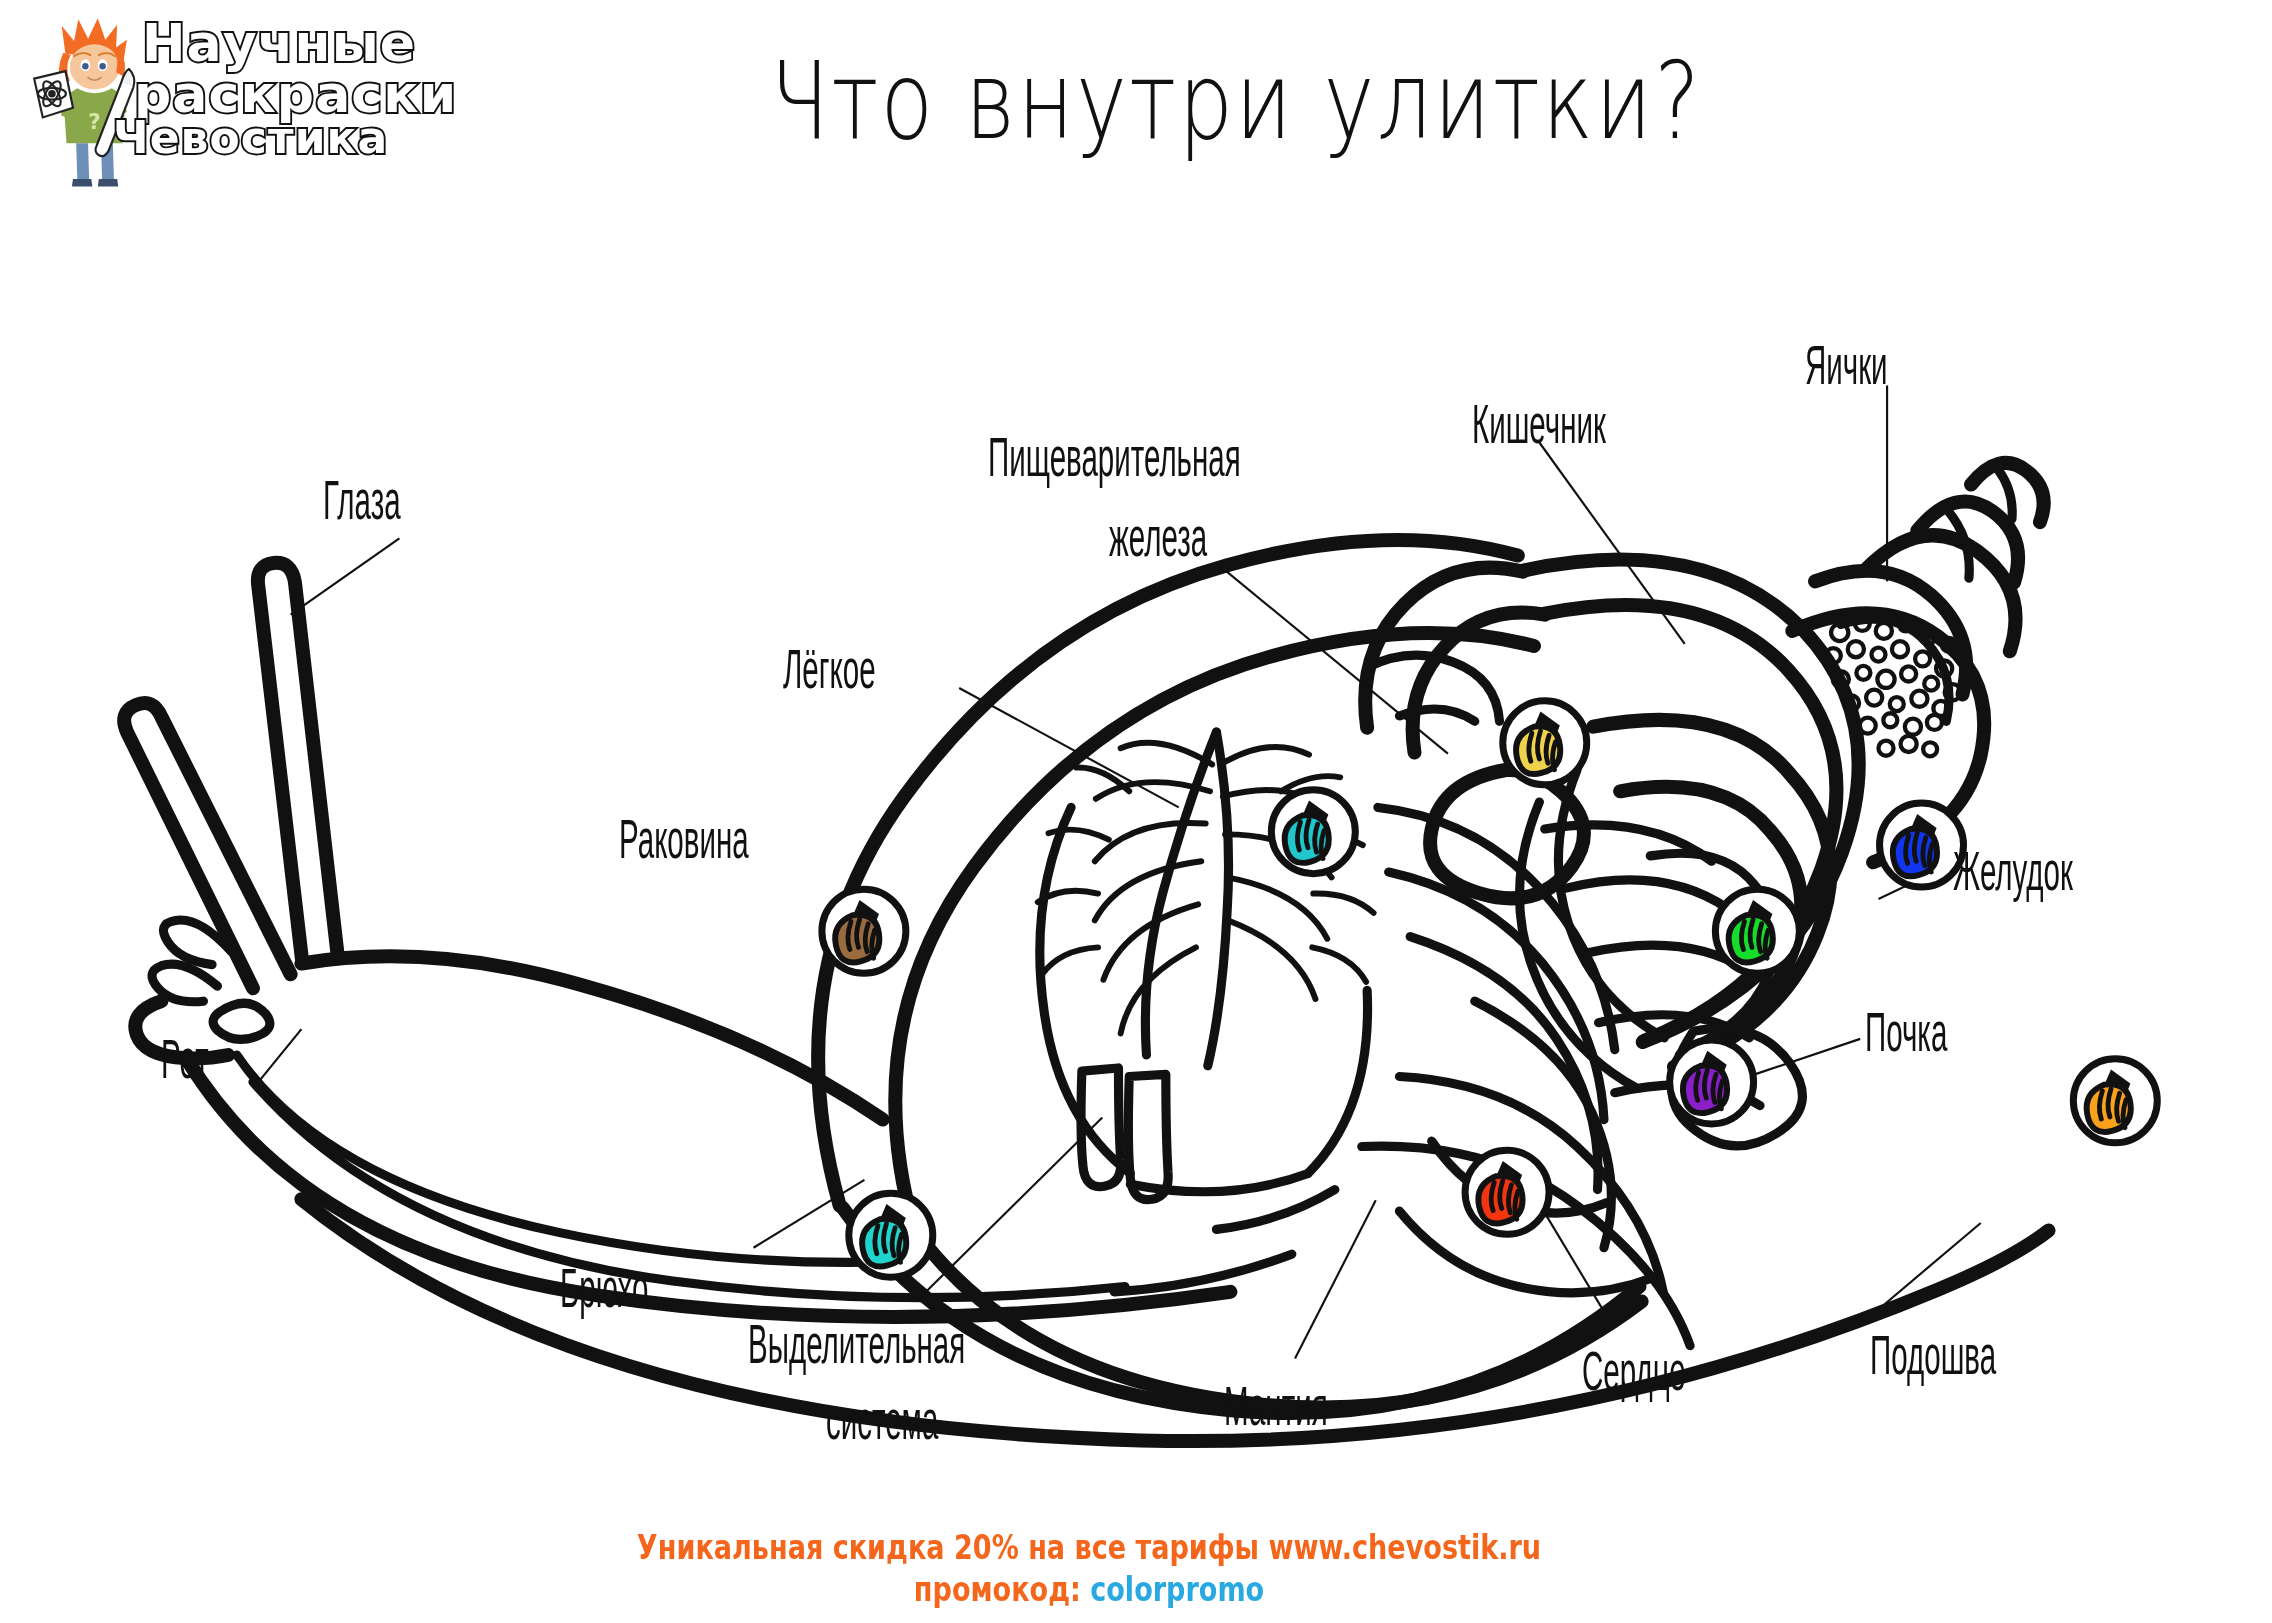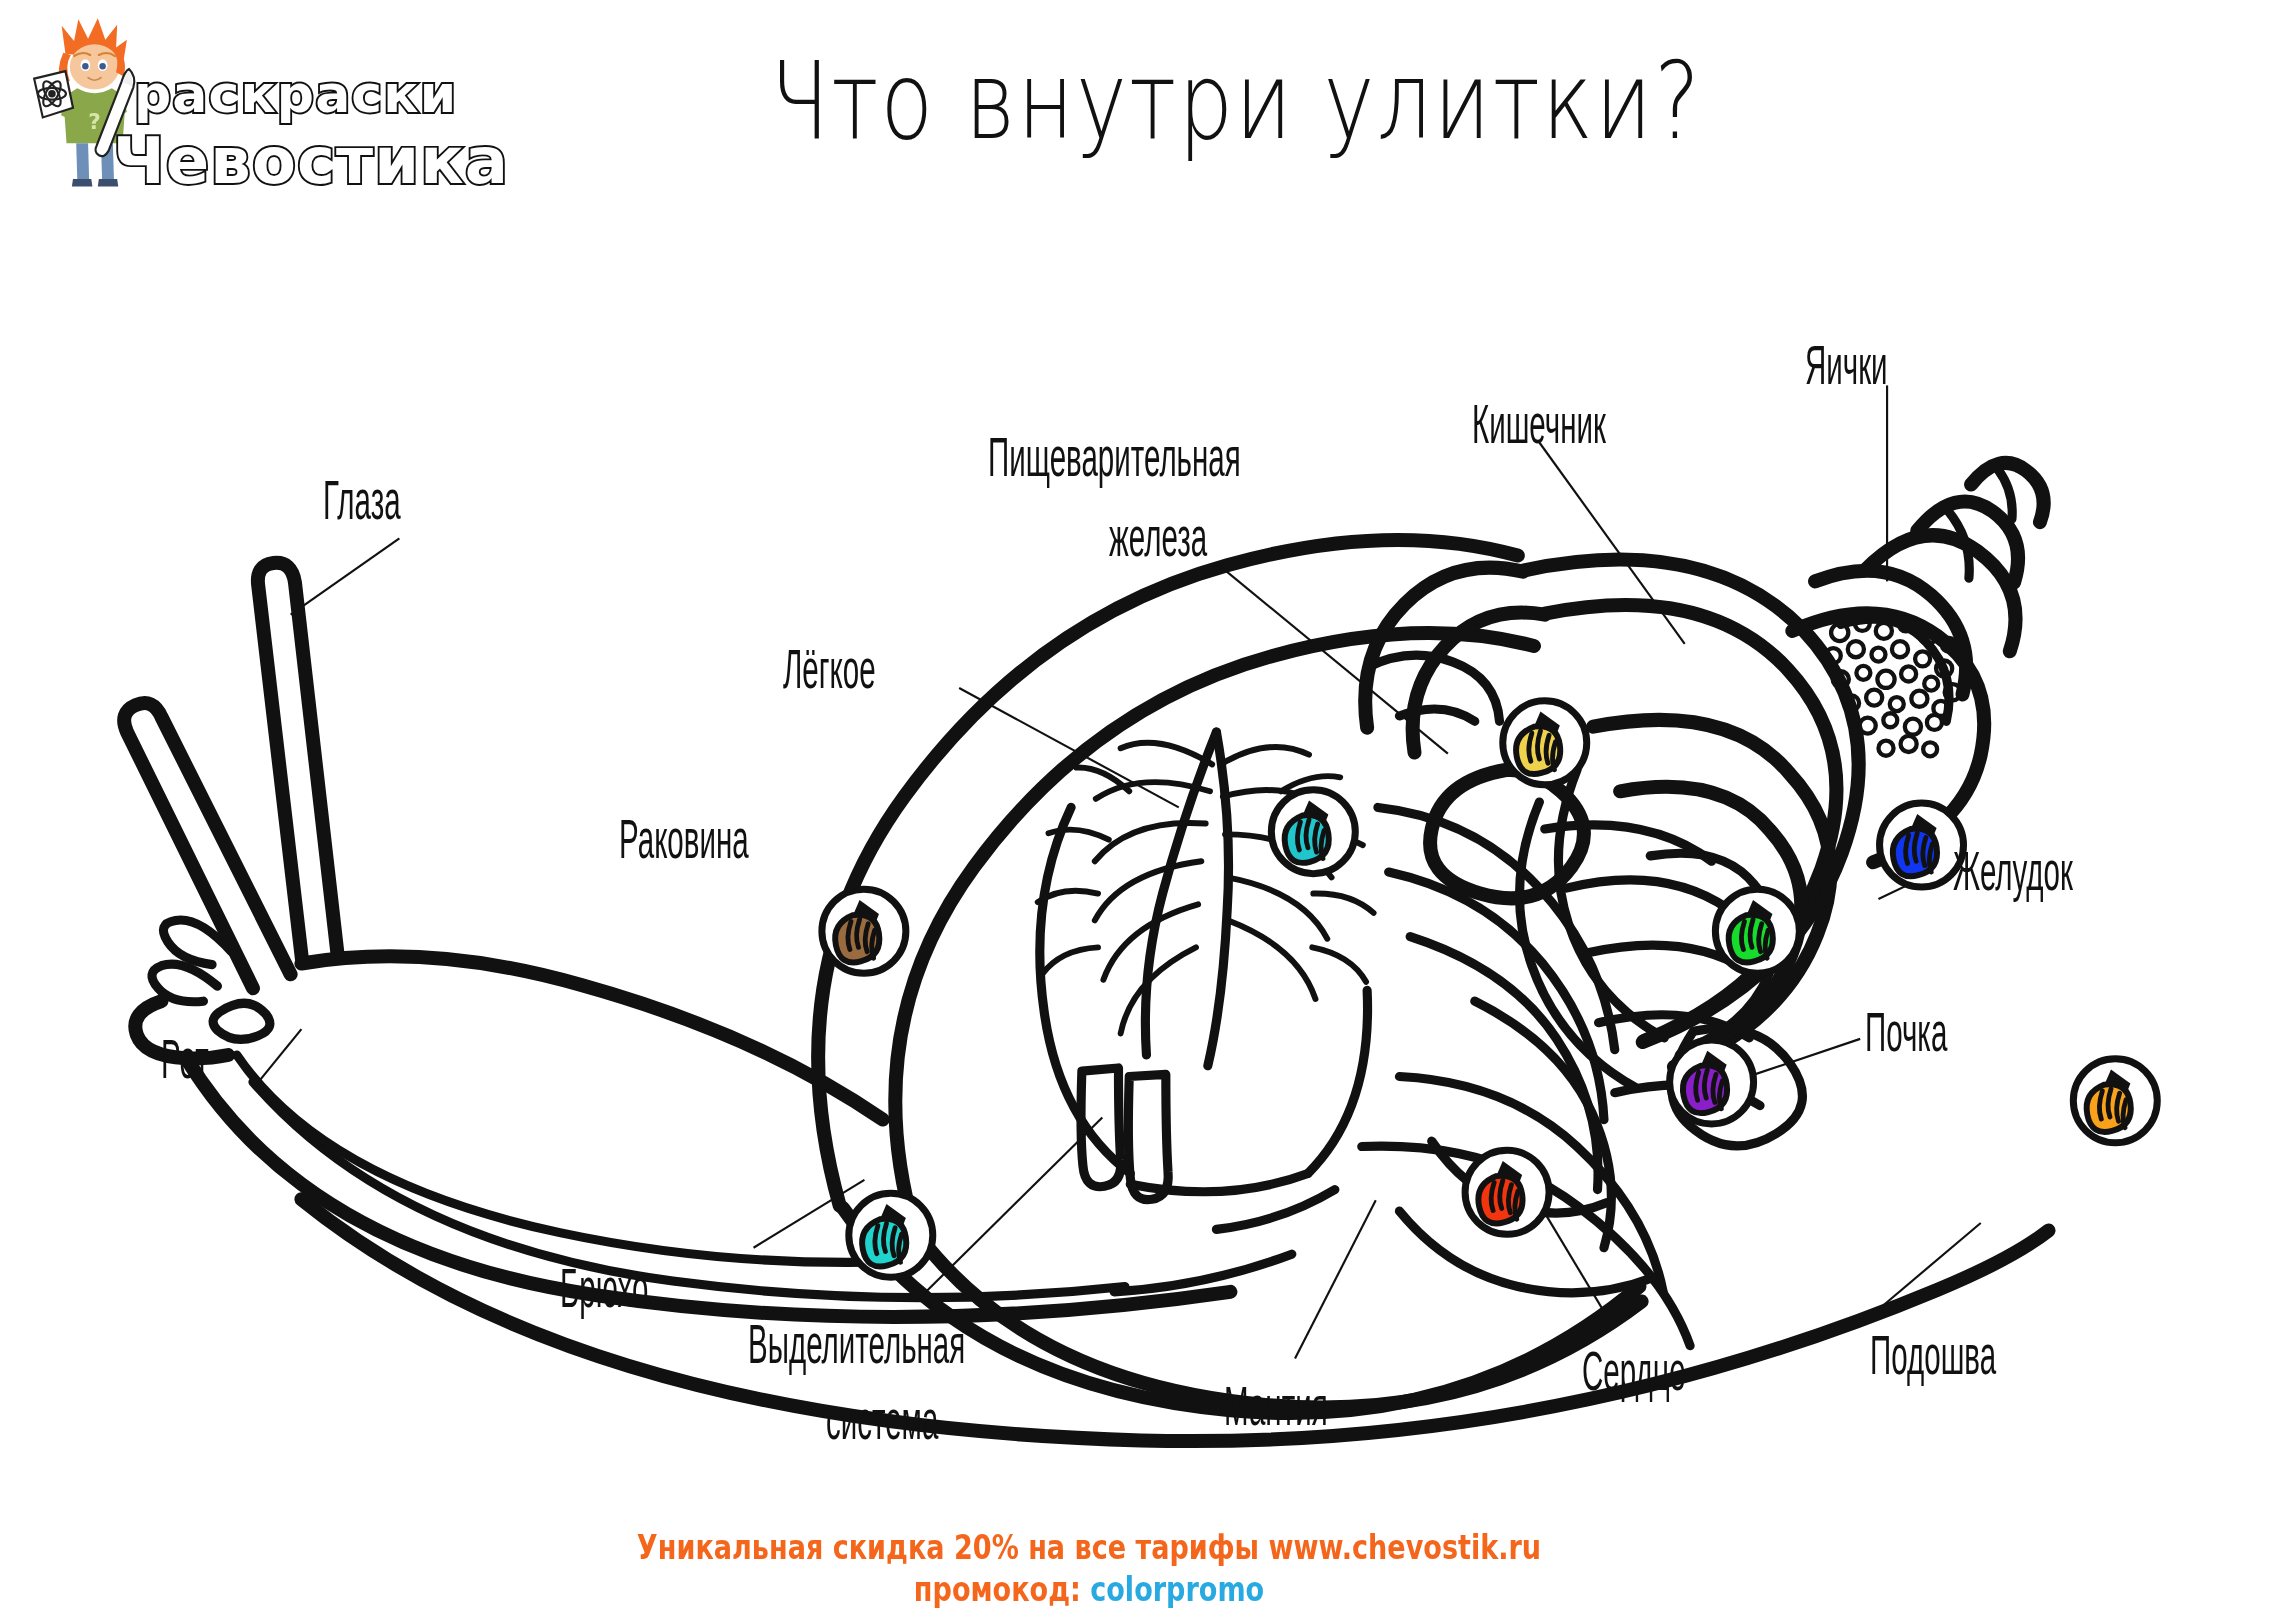--- a/index.html
+++ b/index.html
@@ -16,21 +16,21 @@
   .logo-line{position:absolute;white-space:nowrap;font-family:"DejaVu Sans", sans-serif;
     font-weight:bold;letter-spacing:1.1px;}
   .logo-line span{
     display:inline-block;
     -webkit-text-stroke:3.8px #111;
     paint-order:stroke fill;
     color:#ffffff;
   }
   #logo-l1{left:110px;top:3.2px;font-size:52px;}
   #logo-l2{left:102px;top:54px;font-size:52px;}
-  #logo-l3{left:81px;top:114px;font-size:64px;}
+  #logo-l3{left:81px;top:102px;font-size:44px;}
 
   
   #title{
     position:absolute;left:770px;top:38px;width:807px;
     font-family:"DejaVu Sans", sans-serif;
     font-size:86px;font-weight:300;letter-spacing:2.2px;color:#111;
     white-space:nowrap;
     transform:scaleY(1.25);transform-origin:left top;
   }
 
@@ -91,20 +91,23 @@
 
       <path d="M4 118 l58 -14 l14 68 l-56 18z" fill="#fff" stroke="#222" stroke-width="4"></path>
       <ellipse cx="37" cy="146" rx="26" ry="11" fill="none" stroke="#222" stroke-width="4"></ellipse>
       <ellipse cx="37" cy="146" rx="26" ry="11" fill="none" stroke="#222" stroke-width="4" transform="rotate(60 37 146)"></ellipse>
       <ellipse cx="37" cy="146" rx="26" ry="11" fill="none" stroke="#222" stroke-width="4" transform="rotate(120 37 146)"></ellipse>
       <circle cx="37" cy="146" r="7" fill="#222"></circle>
 
       <path d="M180 100 q14 14 8 34 l-46 118 q-8 14 -18 8 q-10 -6 -4 -18 l46 -118 q6 -20 14 -24z" fill="#fff" stroke="#222" stroke-width="4"></path>
       <path d="M178 104 q12 12 6 28 l-16 -8z" fill="#f0f0f0"></path>
     </svg>
+    <div class="logo-line" id="logo-l1">
+      <span>Научные</span>
+    </div>
     <div class="logo-line" id="logo-l2">
       <span>раскраски</span>
     </div>
     <div class="logo-line" id="logo-l3">
       <span>Чевостика</span>
     </div>
   </div>
 
   <div id="title">Что внутри улитки?</div>
 

